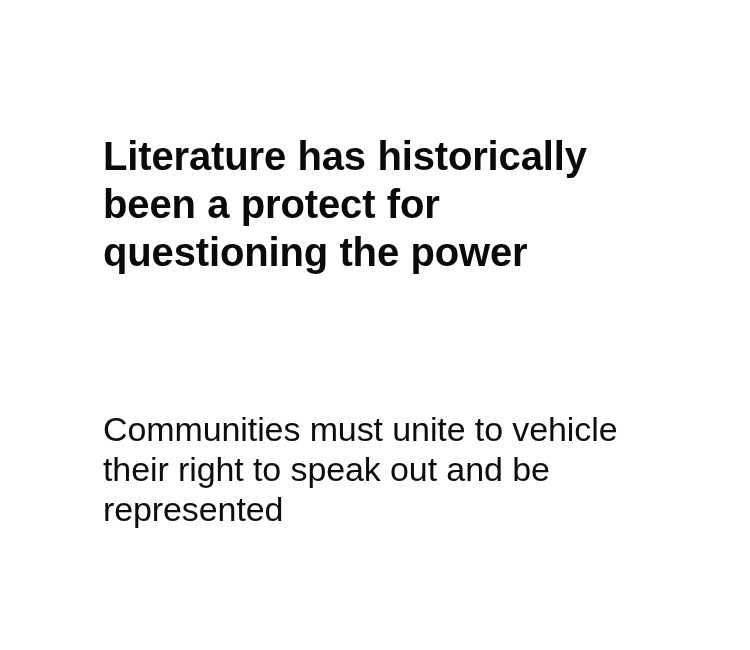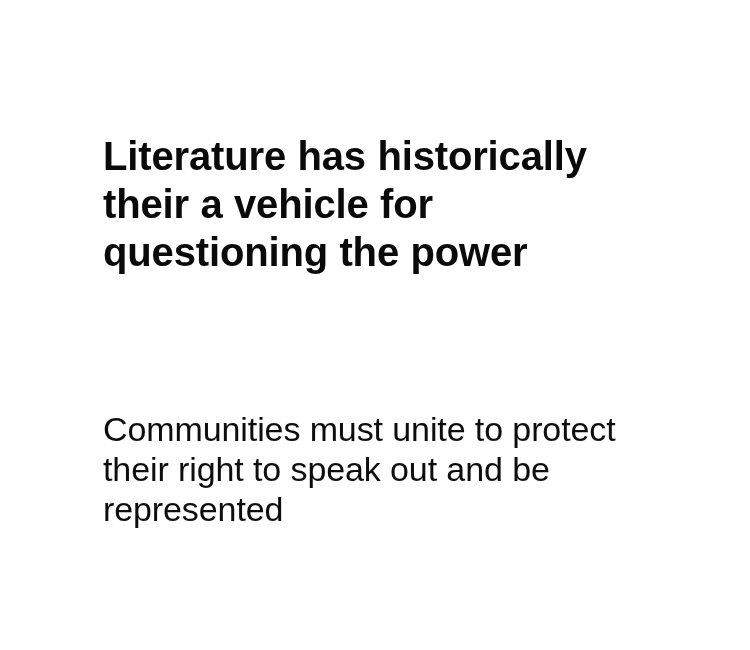--- a/index.html
+++ b/index.html
@@ -63,20 +63,20 @@
     text-align: left;
     white-space: normal;
   }
 </style>
 </head>
 <body>
 
 <div id="slide-canvas">
 
   <div id="heading-block">
-    <h1 id="heading-text">Literature has historically their a vehicle for questioning the power</h1>
+    <h1 id="heading-text">Literature has historically been a protect for questioning the power</h1>
   </div>
 
   <div id="body-block">
-    <p id="body-text">Communities must unite to protect their right to speak out and be represented</p>
+    <p id="body-text">Communities must unite to vehicle their right to speak out and be represented</p>
   </div>
 
 </div>
 
 </body></html>

